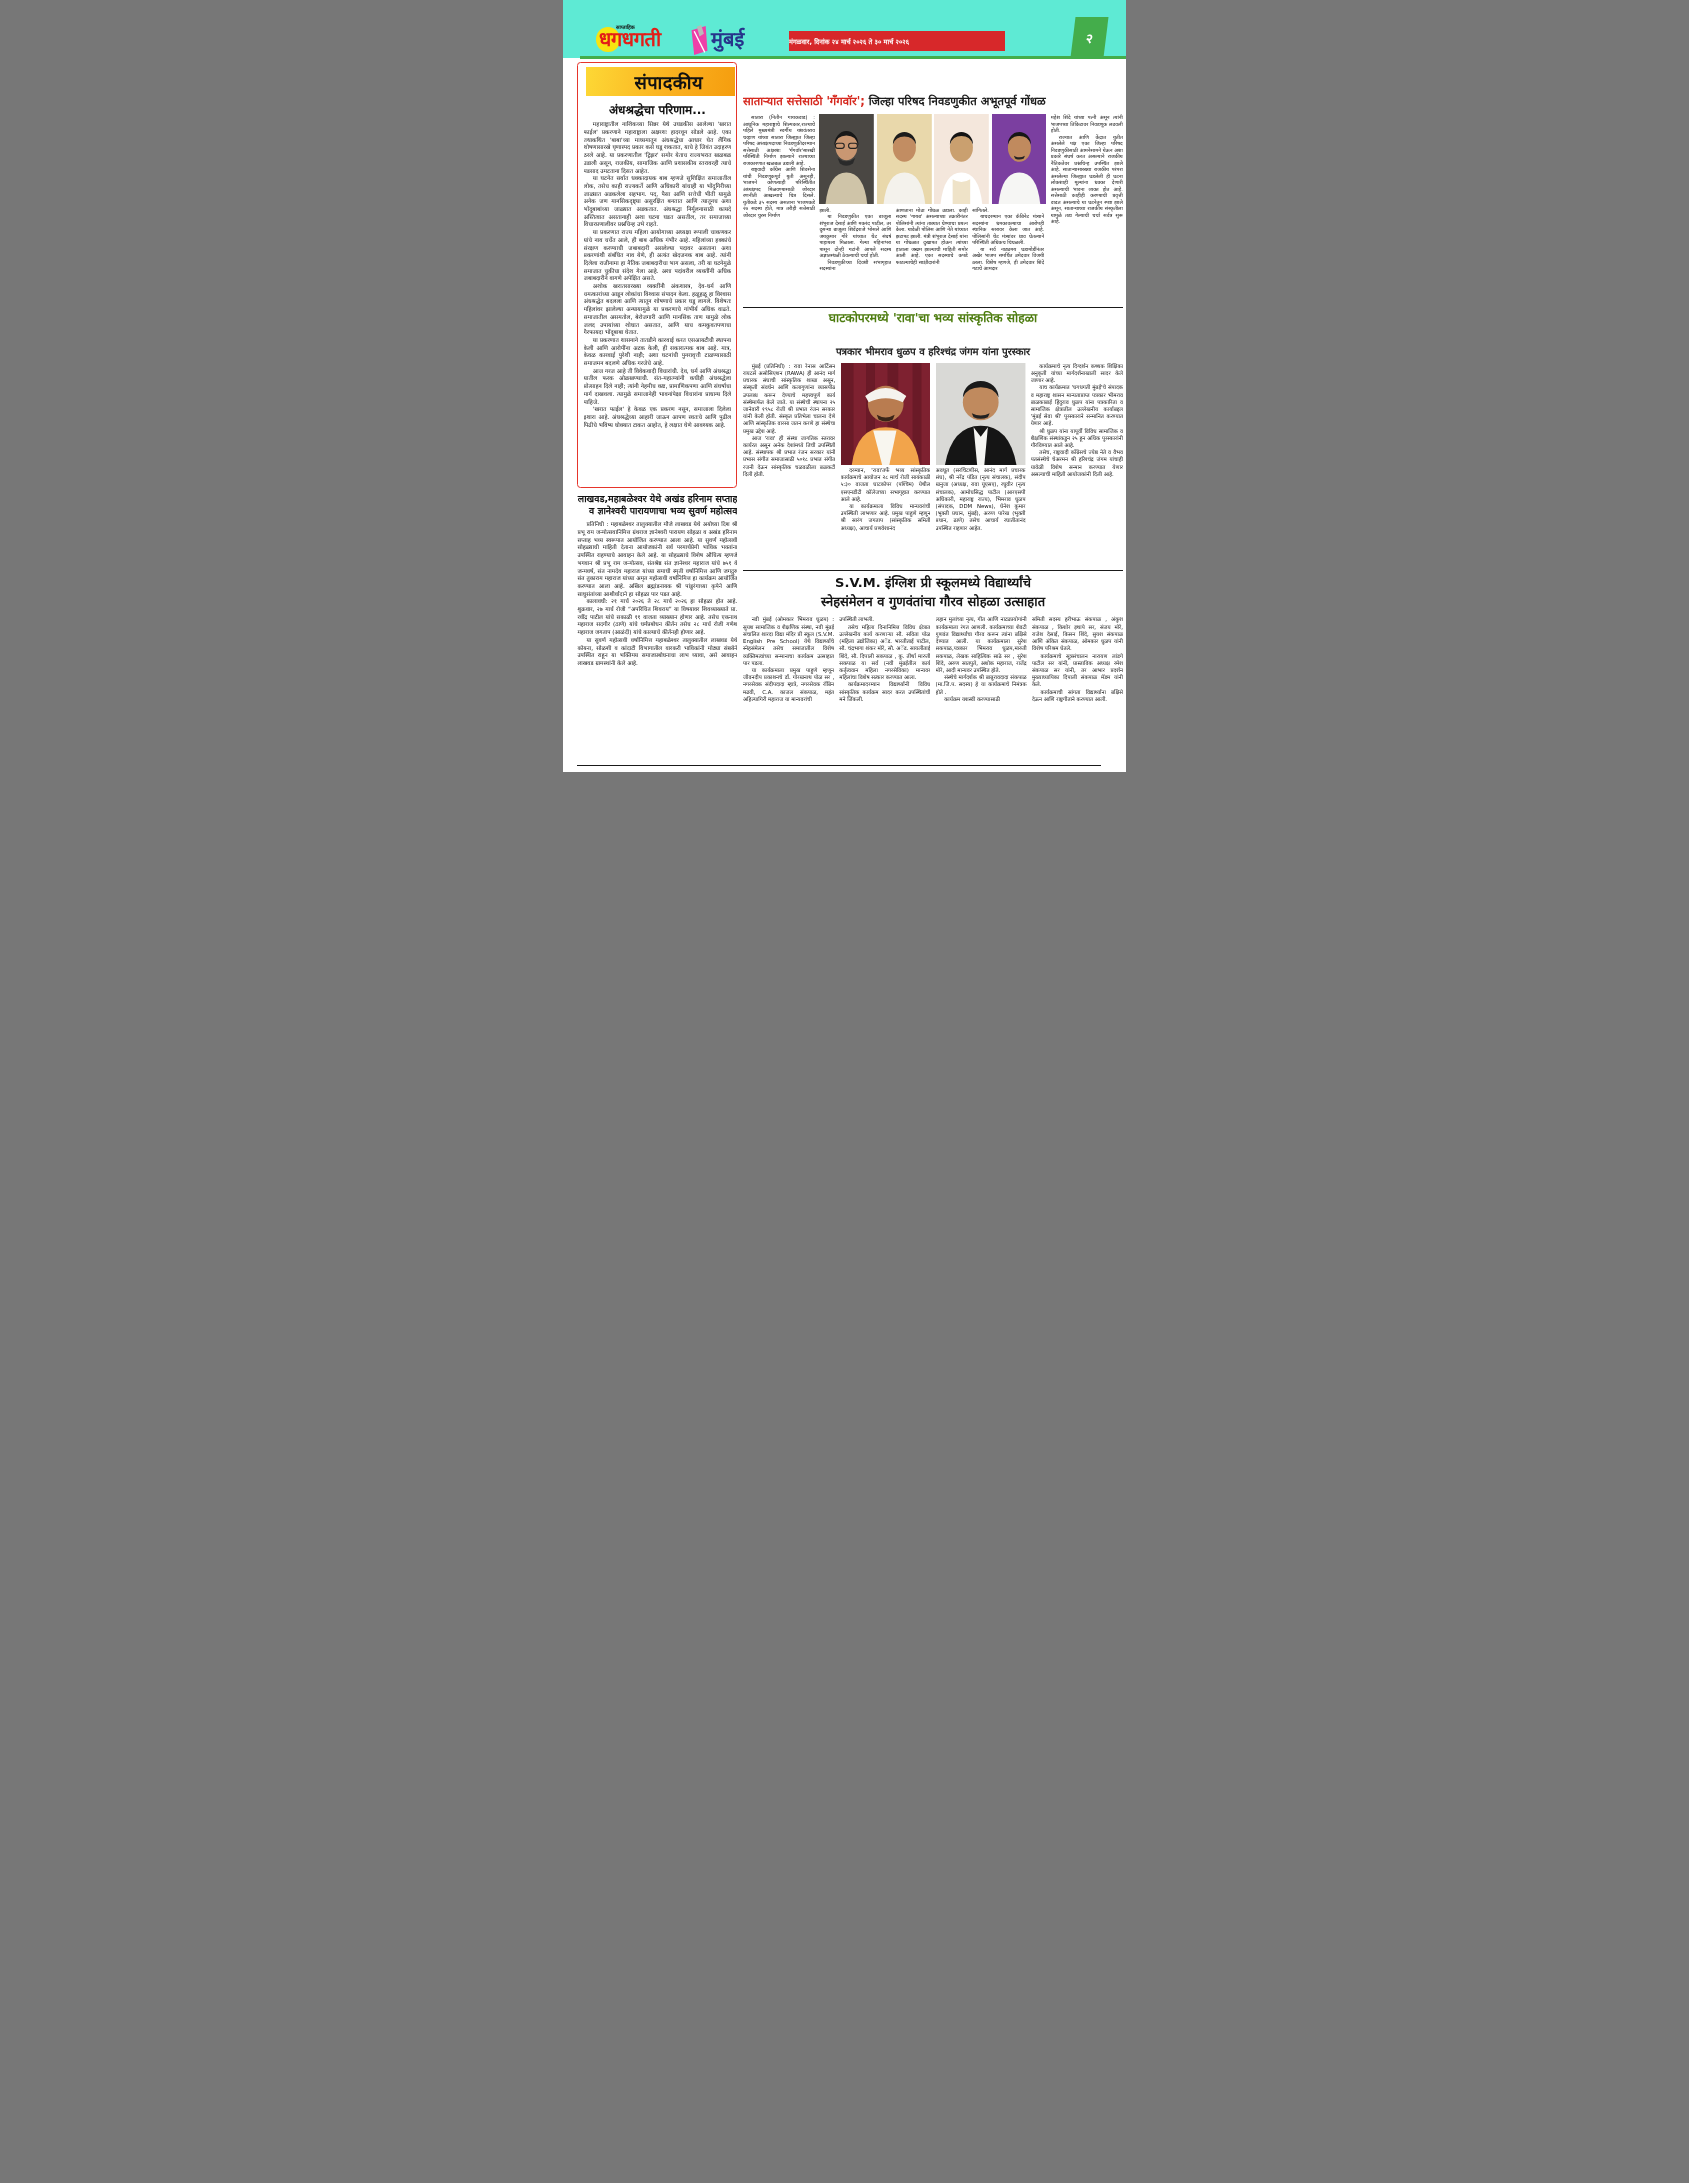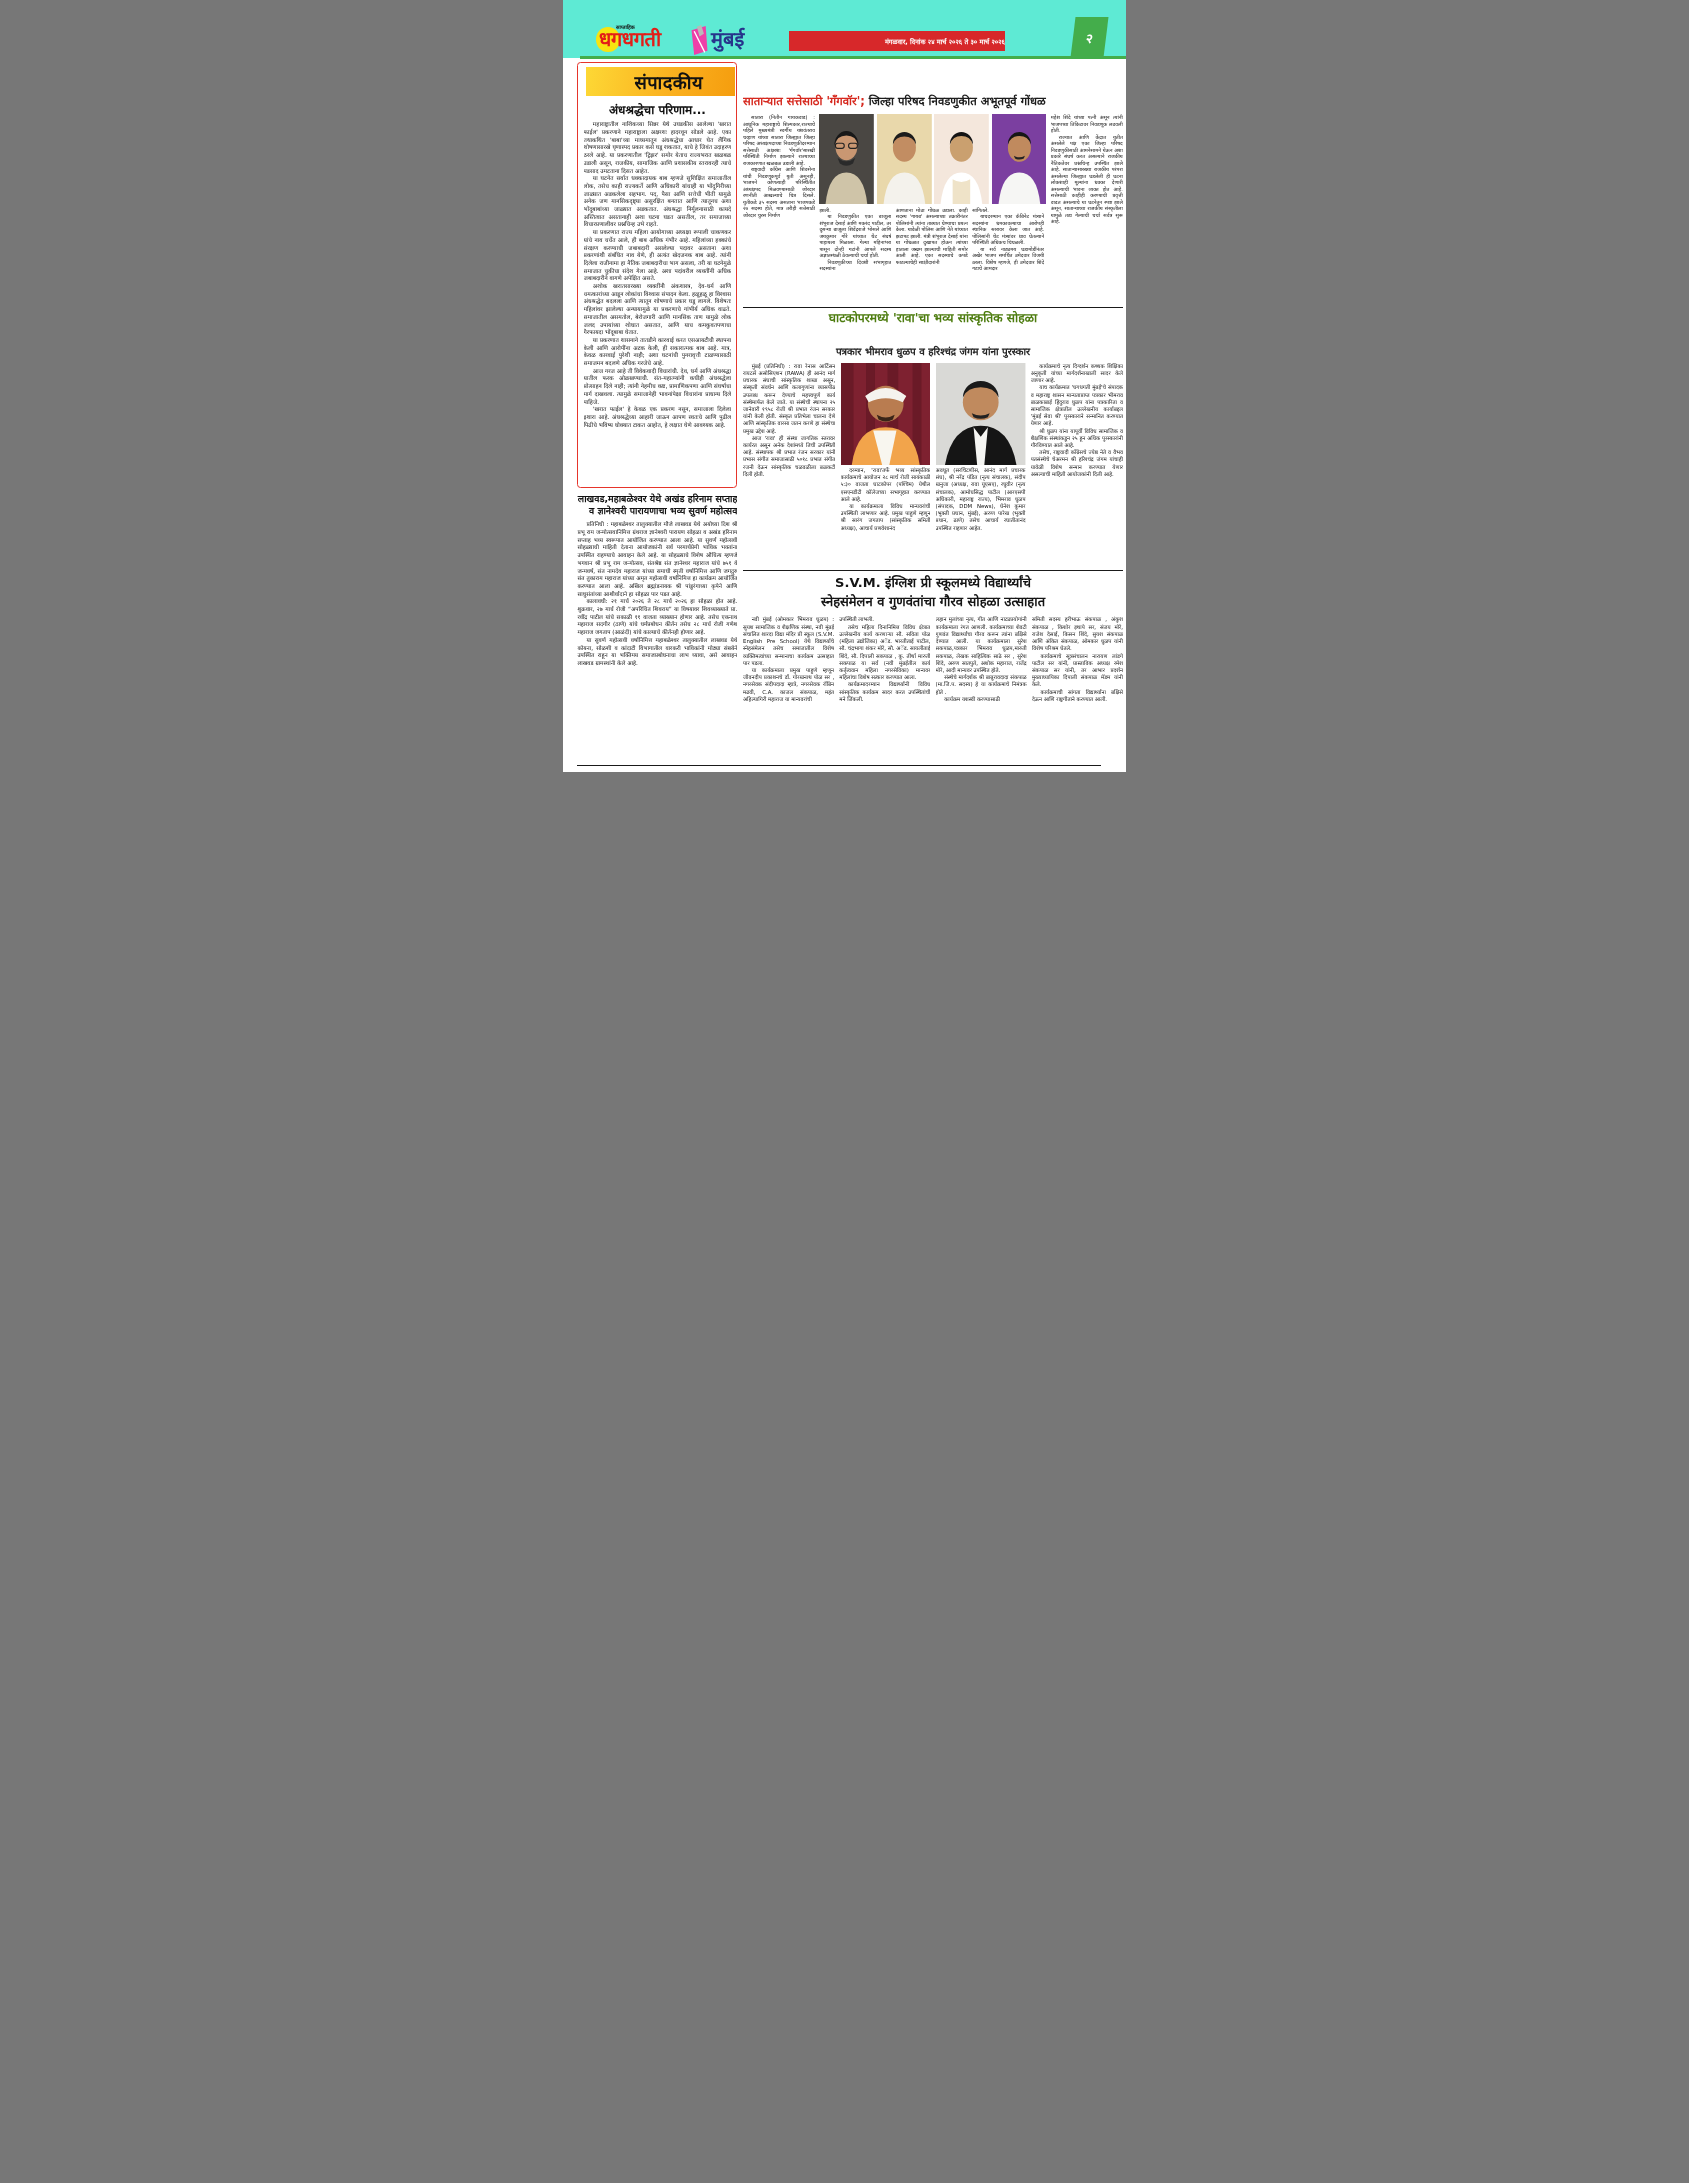--- a/index.html
+++ b/index.html
@@ -12,21 +12,21 @@
   .header { position:absolute; left:0; top:0; width:563px; height:58px; background:#5eead4; }
   .green-line { position:absolute; left:16.6px; top:56px; width:547px; height:2.6px; background:#44ad4b; }
   .logo-circle { position:absolute; left:33px; top:27px; width:23.6px; height:24.5px; border-radius:50%; background:#f7e411; }
   .logo-weekly { position:absolute; left:53px; top:23px; font-size:5.2px; font-weight:bold; color:#111; }
   .logo-red { position:absolute; left:36px; top:29px; font-size:20px; font-weight:bold; color:#e31e18; letter-spacing:-0.4px; line-height:1; }
   .logo-pen { position:absolute; left:125px; top:25px; width:23px; height:31px; }
   .logo-blue { position:absolute; left:148px; top:29px; font-size:20px; font-weight:bold; color:#27348b; line-height:1;text-align:right; }
   .date-banner {
     position:absolute; left:226px; top:31px; width:216px; height:20px;
     background:#d7282a; color:#fff; font-size:6.5px; font-weight:bold;
-    display:flex; align-items:center; justify-content:flex-end; white-space:nowrap;
+    display:flex; align-items:center; justify-content:flex-start; white-space:nowrap;
   }
   .pageno {
     position:absolute; left:510px; top:16.6px; width:33px; height:41px;
     background:#44ad4b; transform:skewX(-7deg);
     display:flex; align-items:center; justify-content:center;
     color:#fff; font-size:13px; font-weight:bold;
   }
   
   .para { margin:0; text-indent:1.6em; text-align:justify; }
   .cont .para:first-child { text-indent:0; }

